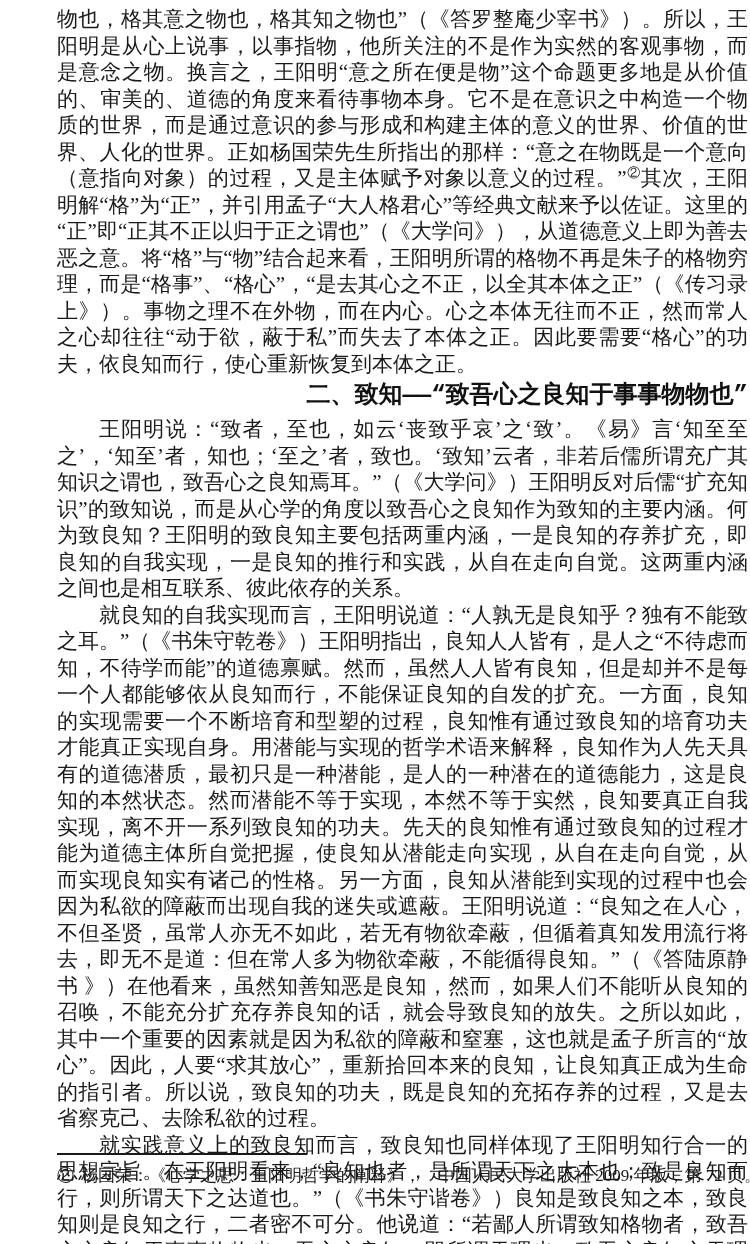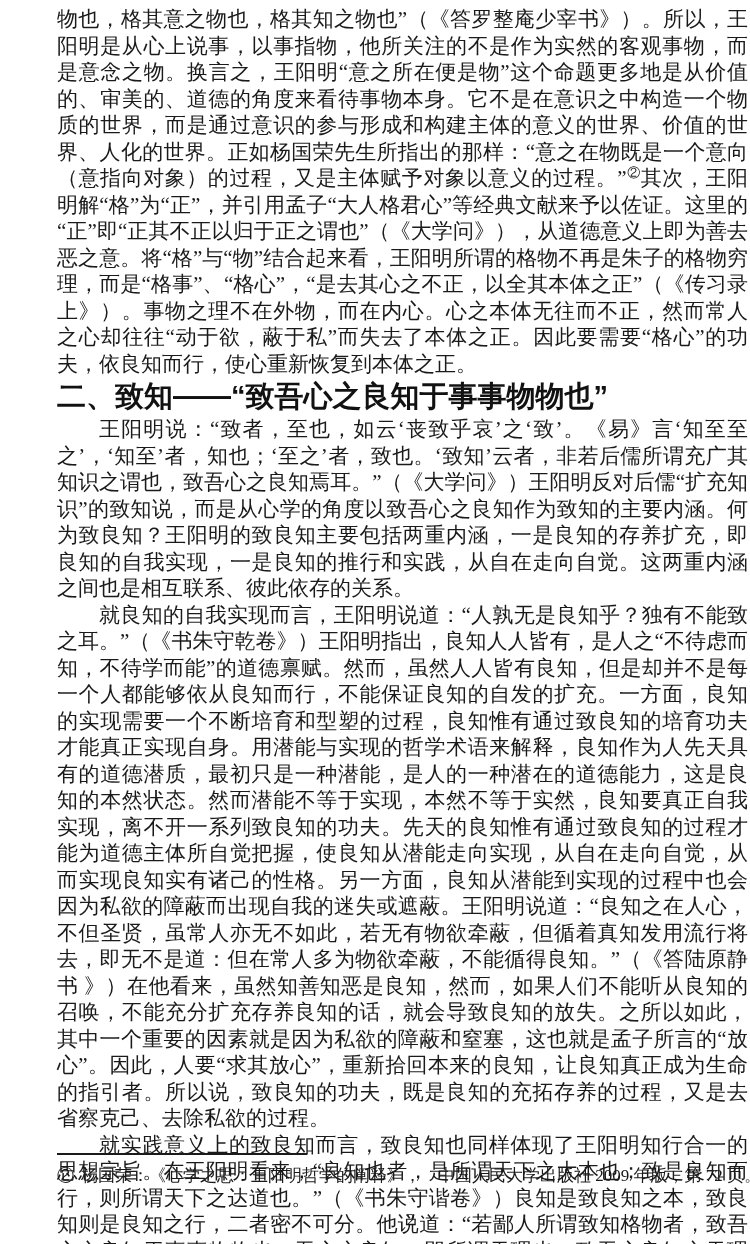--- a/index.html
+++ b/index.html
@@ -21,24 +21,24 @@
     overflow: hidden;
     margin-left: 36px;
   }
   .body-text p.para {
     margin: 0;
     text-align: justify;
     text-justify: inter-ideograph;
   }
   .para.indent { text-indent: 2em; }
   .heading {
-    font-family: Liberation Sans, sans-serif;
-    font-size: 29px;
+    font-family: Liberation Mono, monospace;
+    font-size: 24px;
     font-weight: bold;
-    text-align: left;
+    text-align: right;
     margin: 4px 0 5px 0;
     line-height: 30px;
     color: #111111;
   }
   sup.fnref {
     font-size: 13px;
     line-height: 0;
     vertical-align: super;
   }
   .footnote-area {

